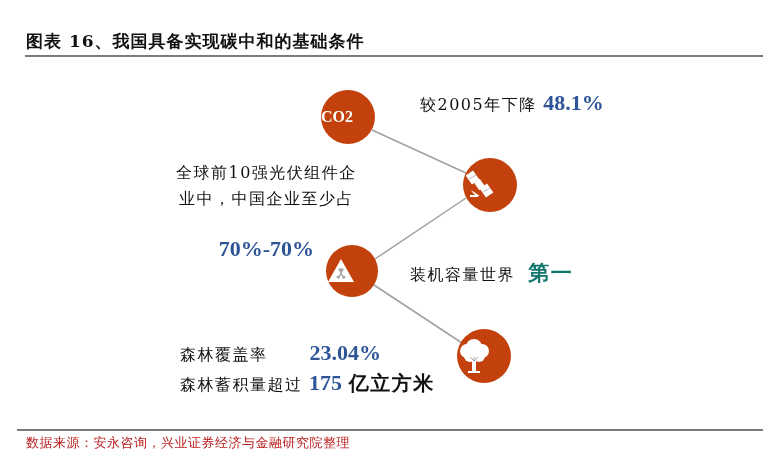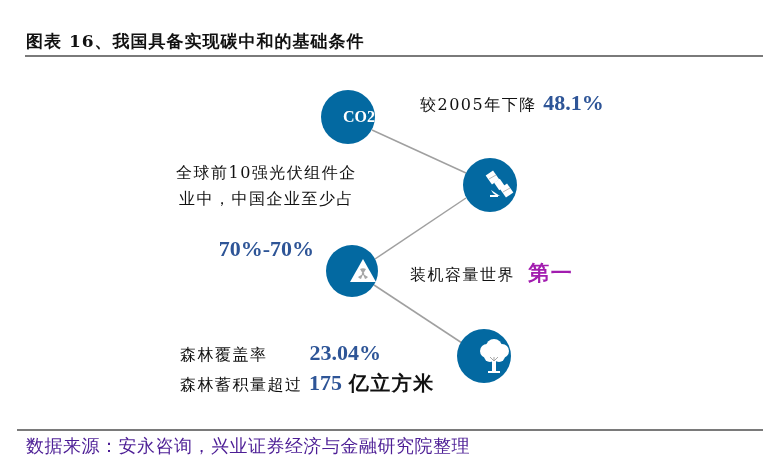--- a/index.html
+++ b/index.html
@@ -3,30 +3,30 @@
 <meta charset="utf-8">
 <style>
   html, body { margin: 0; padding: 0; background: #ffffff; }
   body { width: 777px; height: 472px; position: relative; overflow: hidden;
          font-family: "DejaVu Serif", "Liberation Serif", serif; color: #111; }
   .title { position: absolute; left: 26px; top: 30px; font-size: 17px; font-weight: bold;
            letter-spacing: 1px; white-space: nowrap; color: #111; }
   .rule { position: absolute; height: 2px; background: #7a7a7a; }
   .rule.top { left: 25px; top: 55px; width: 738px; }
   .rule.bottom { left: 17px; top: 429px; width: 746px; }
-  .source { position: absolute; left: 26px; top: 434px; font-size: 18px; white-space: nowrap;
-            letter-spacing: 0.5px; color: #4c1d95; }
+  .source { position: absolute; left: 26px; top: 434px; font-size: 13px; white-space: nowrap;
+            letter-spacing: 0.5px; color: #b91c1c; }
   svg.links { position: absolute; left: 0; top: 0; }
-  .node { position: absolute; border-radius: 50%; background: #0369a1;
-          display: flex; align-items: center; justify-content: flex-end; }
+  .node { position: absolute; border-radius: 50%; background: #c2410c;
+          display: flex; align-items: center; justify-content: flex-start; }
   .node svg { display: block; }
   .co2-label { color: #fff; font-family: "Liberation Serif", serif; font-weight: bold; font-size: 16px; }
   .txt { position: absolute; white-space: nowrap; font-size: 16px; line-height: 26px; letter-spacing: 1.5px; color: #111; }
   .hl { color: #2e5597; font-family: "Liberation Serif", serif; font-weight: bold; font-size: 22px; letter-spacing: 0; margin-top: 22px; }
-  .hl-cn { color: #a21caf; font-weight: bold; font-size: 21px; margin-top: 33px; }
+  .hl-cn { color: #0f766e; font-weight: bold; font-size: 21px; margin-top: 33px; }
   .unit { font-weight: bold; font-size: 20px; text-align: right; }
   .center { text-align: center; }
 </style>
 </head>
 <body>
 
 <div class="title">图表 16、我国具备实现碳中和的基础条件</div>
 <div class="rule top"></div>
 
 <svg class="links" width="777" height="472">

